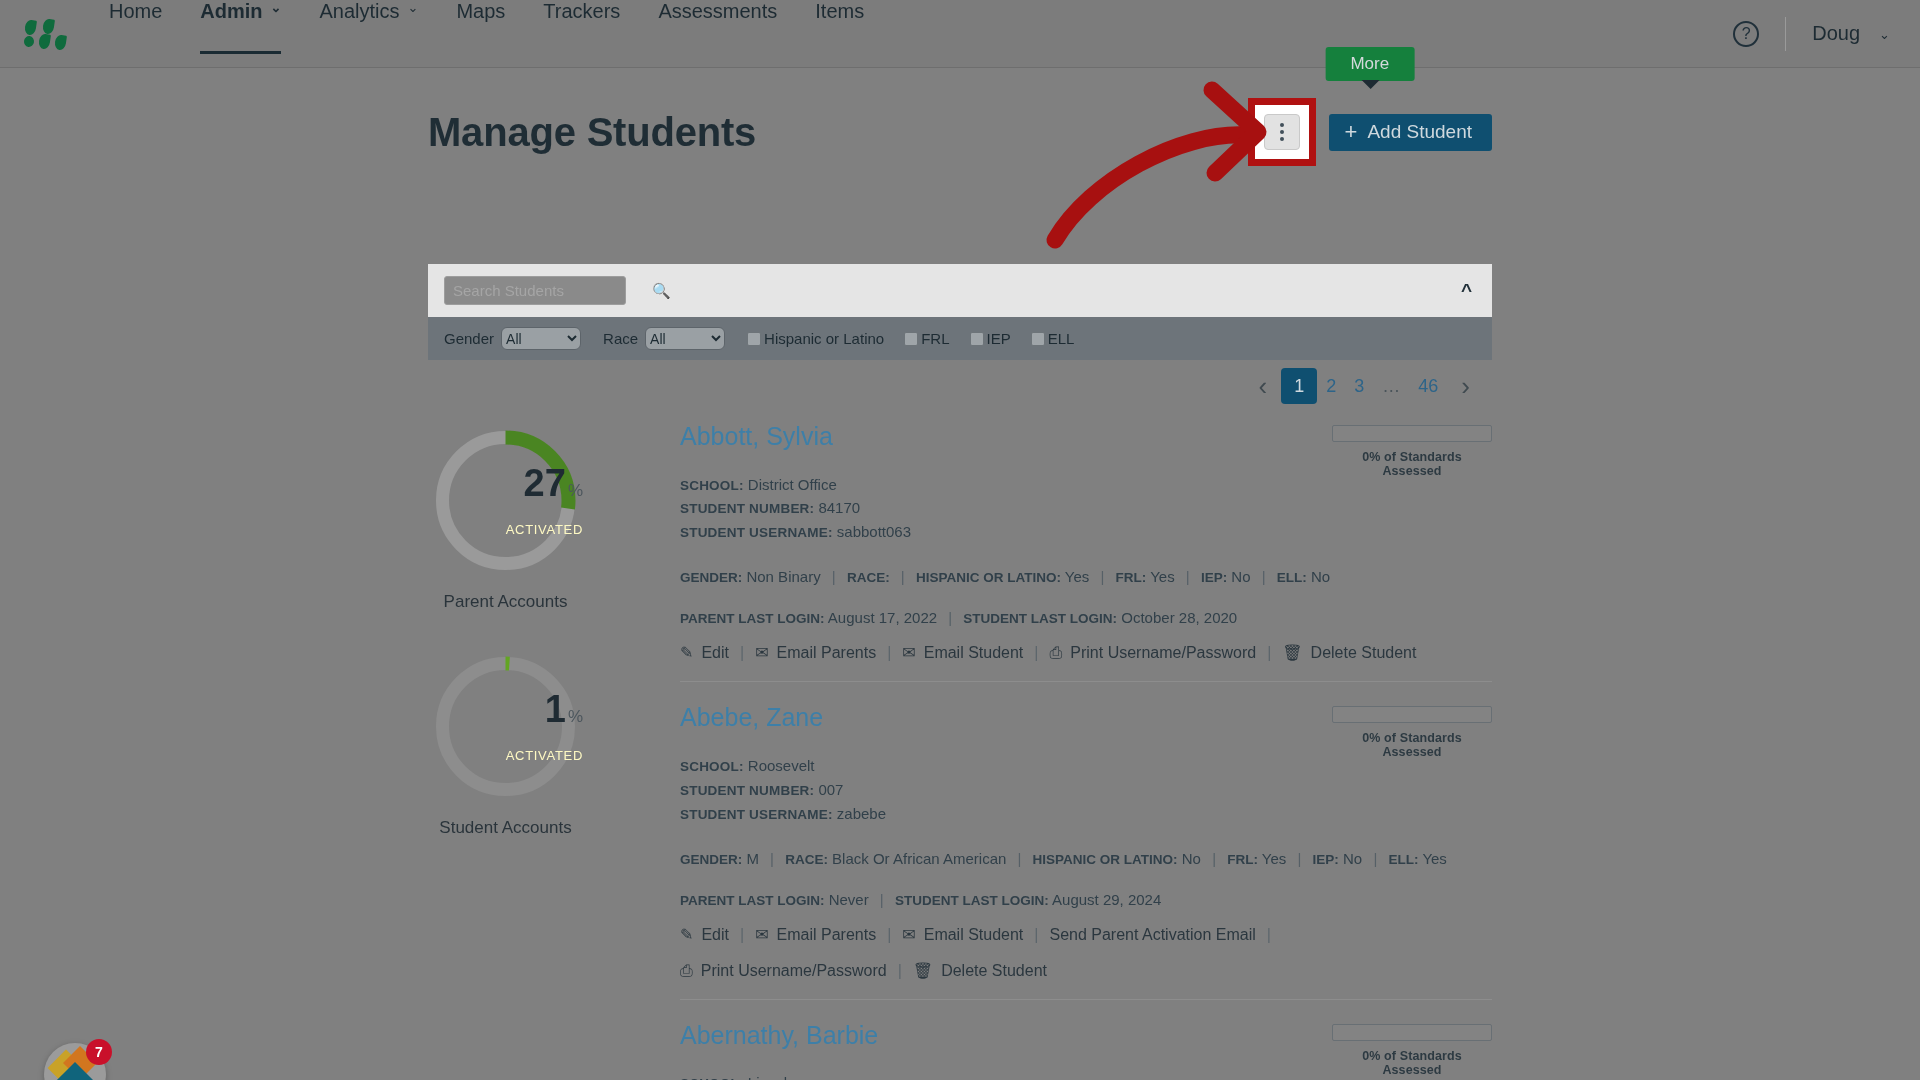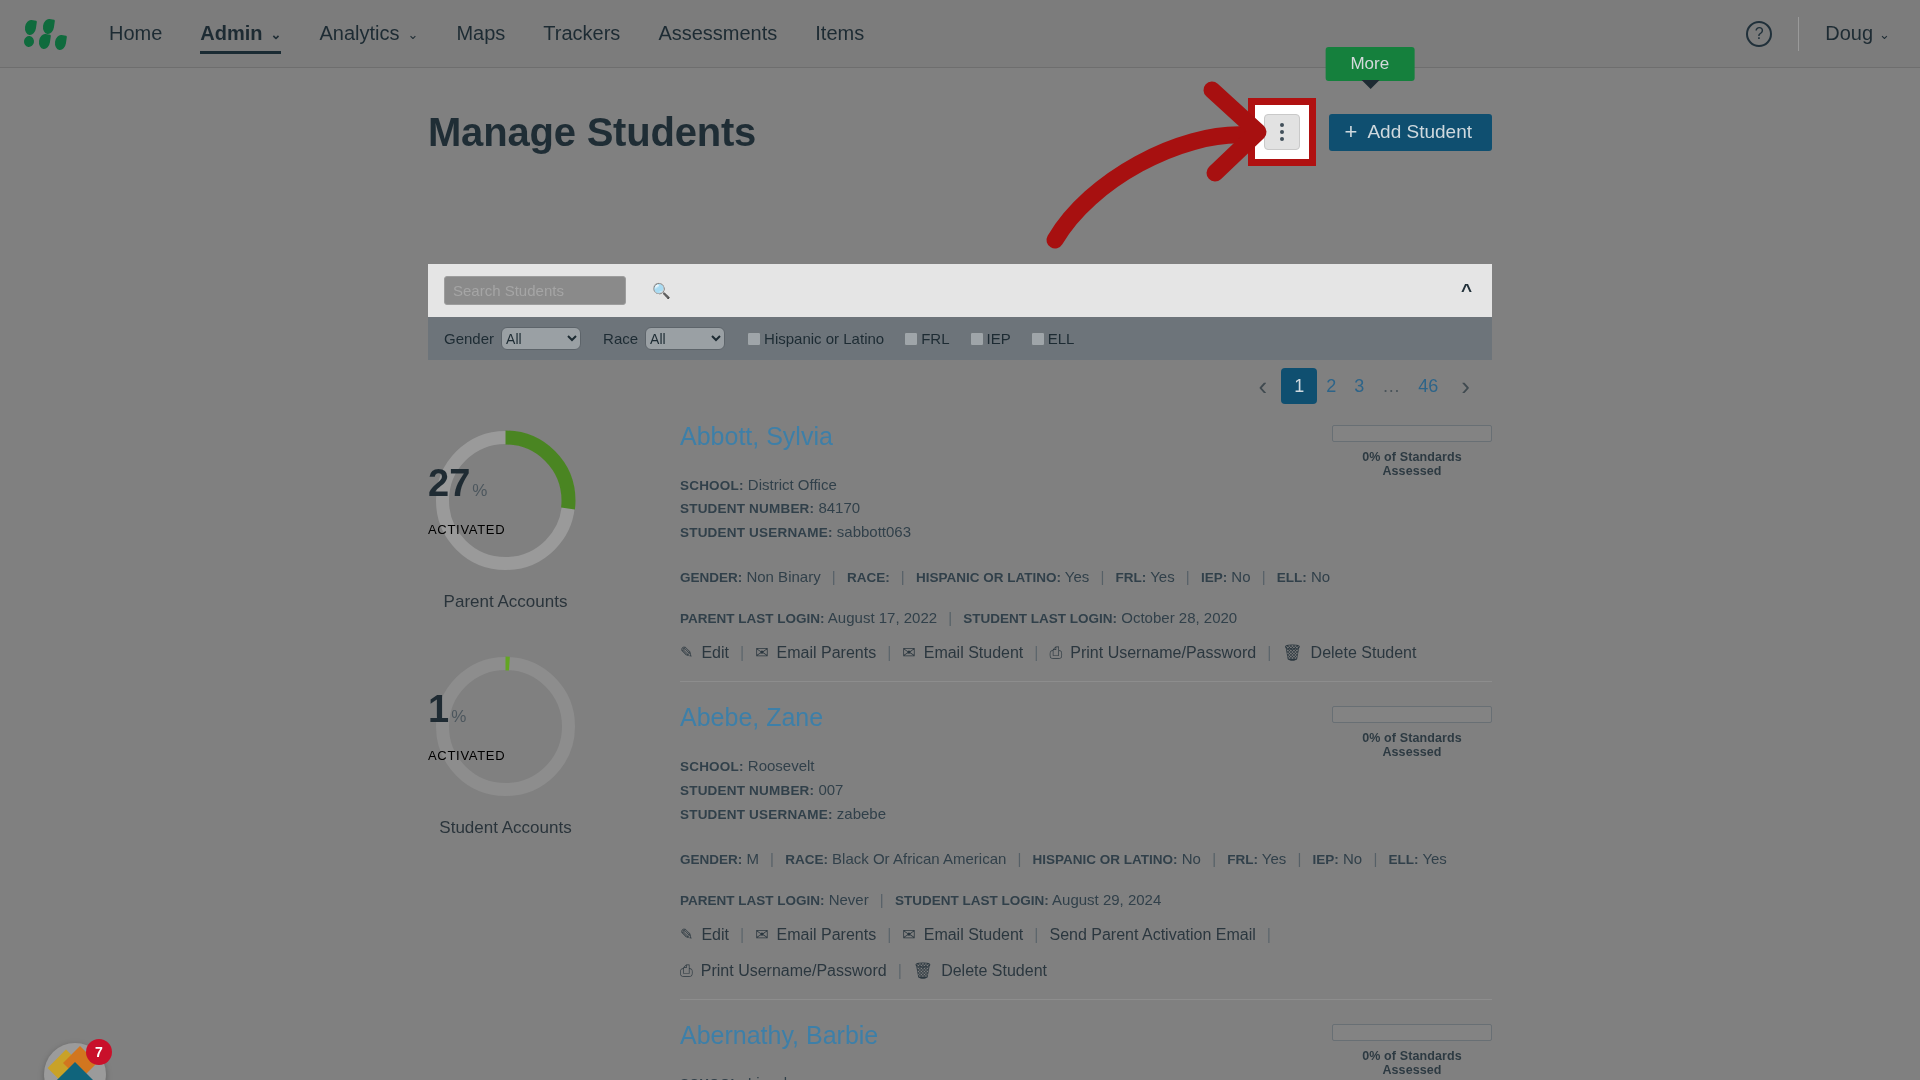--- a/index.html
+++ b/index.html
@@ -39,21 +39,21 @@
   .brand i:nth-child(1){ left: 1px;  top: 1px; }
   .brand i:nth-child(2){ left: 19px; top: 0px; }
   .brand i:nth-child(3){ left: 0px;  top: 17px; width: 10px; height: 11px; border-radius: 50%;}
   .brand i:nth-child(4){ left: 15px; top: 15px; }
   .brand i:nth-child(5){ left: 31px; top: 16px; }
 
   .nav-items { display: flex; align-items: center; height: 100%; }
   .nav-item {
     position: relative;
     height: 68px;
-    display: flex; align-items: center; gap: 8px;
+    display: flex; align-items: flex-start; gap: 8px;
     padding: 0 19px;
     font-size: 20px; color: #1d2b33;
     cursor: pointer;
     white-space: nowrap;
   }
   .nav-item.active { font-weight: bold; }
   .nav-item.active::after {
     content:""; position:absolute; left: 19px; right: 19px; bottom: 14px;
     height: 3px; background: #1a2b33;
   }
@@ -62,21 +62,21 @@
     margin-left: auto; display: flex; align-items: center; gap: 0px;
     padding-right: 30px;
   }
   .help-ico {
     width: 26px; height: 26px; border: 2px solid #20303a;
     border-radius: 50%; color: #20303a; font-size: 16px;
     display: flex; align-items: center; justify-content: center;
     margin-right: 26px; cursor: pointer;
   }
   .nav-divider { width: 1px; height: 34px; background: #9a9a9a; margin-right: 26px; }
-  .user-menu { display:flex; align-items:center; gap: 6px; font-size: 20px; color:#1d2b33; cursor:pointer; }
+  .user-menu { display:flex; align-items:center; gap: 19px; font-size: 20px; color:#1d2b33; cursor:pointer; }
 
   
   .page {
     position: absolute; top: 68px; left: 0; width: 1920px; height: 1012px;
     background: #808080;
   }
   .page-head {
     position: absolute; left: 428px; top: 30px; width: 1064px;
     display: flex; align-items: center;
   }
@@ -190,25 +190,25 @@
   }
   .pg.dots { color: #4a545a; cursor: default; }
 
   
   .stats { position: absolute; left: 428px; top: 355px; width: 155px; }
   .stat { text-align: center; margin-bottom: 37px; }
   .donut { position: relative; width: 155px; height: 155px; margin: 0 auto; }
   .donut svg { display:block; }
   .donut-text {
     position: absolute; inset: 0;
-    display:flex; flex-direction: column; align-items: flex-start; justify-content: center;
+    display:flex; flex-direction: column; align-items: flex-end; justify-content: center;
   }
   .donut-val { font-size: 38px; font-weight: bold; color: #1f2b33; line-height: 1; }
   .donut-val .pct { font-size: 17px; font-weight: normal; color: #4c565d; margin-left: 2px; }
-  .donut-sub { font-size: 13px; color: #000000; letter-spacing: 0.7px; margin-top: 20px; }
+  .donut-sub { font-size: 13px; color: #fef9c3; letter-spacing: 0.7px; margin-top: 20px; }
   .stat-label { font-size: 17px; color: #2a343b; margin-top: 14px; }
 
   
   .students {
     position: absolute; left: 680px; top: 355px; width: 812px;
   }
   .student {
     padding-bottom: 19px; margin-bottom: 0px;
     border-bottom: 1px solid #8d8d8d;
     position: relative;

